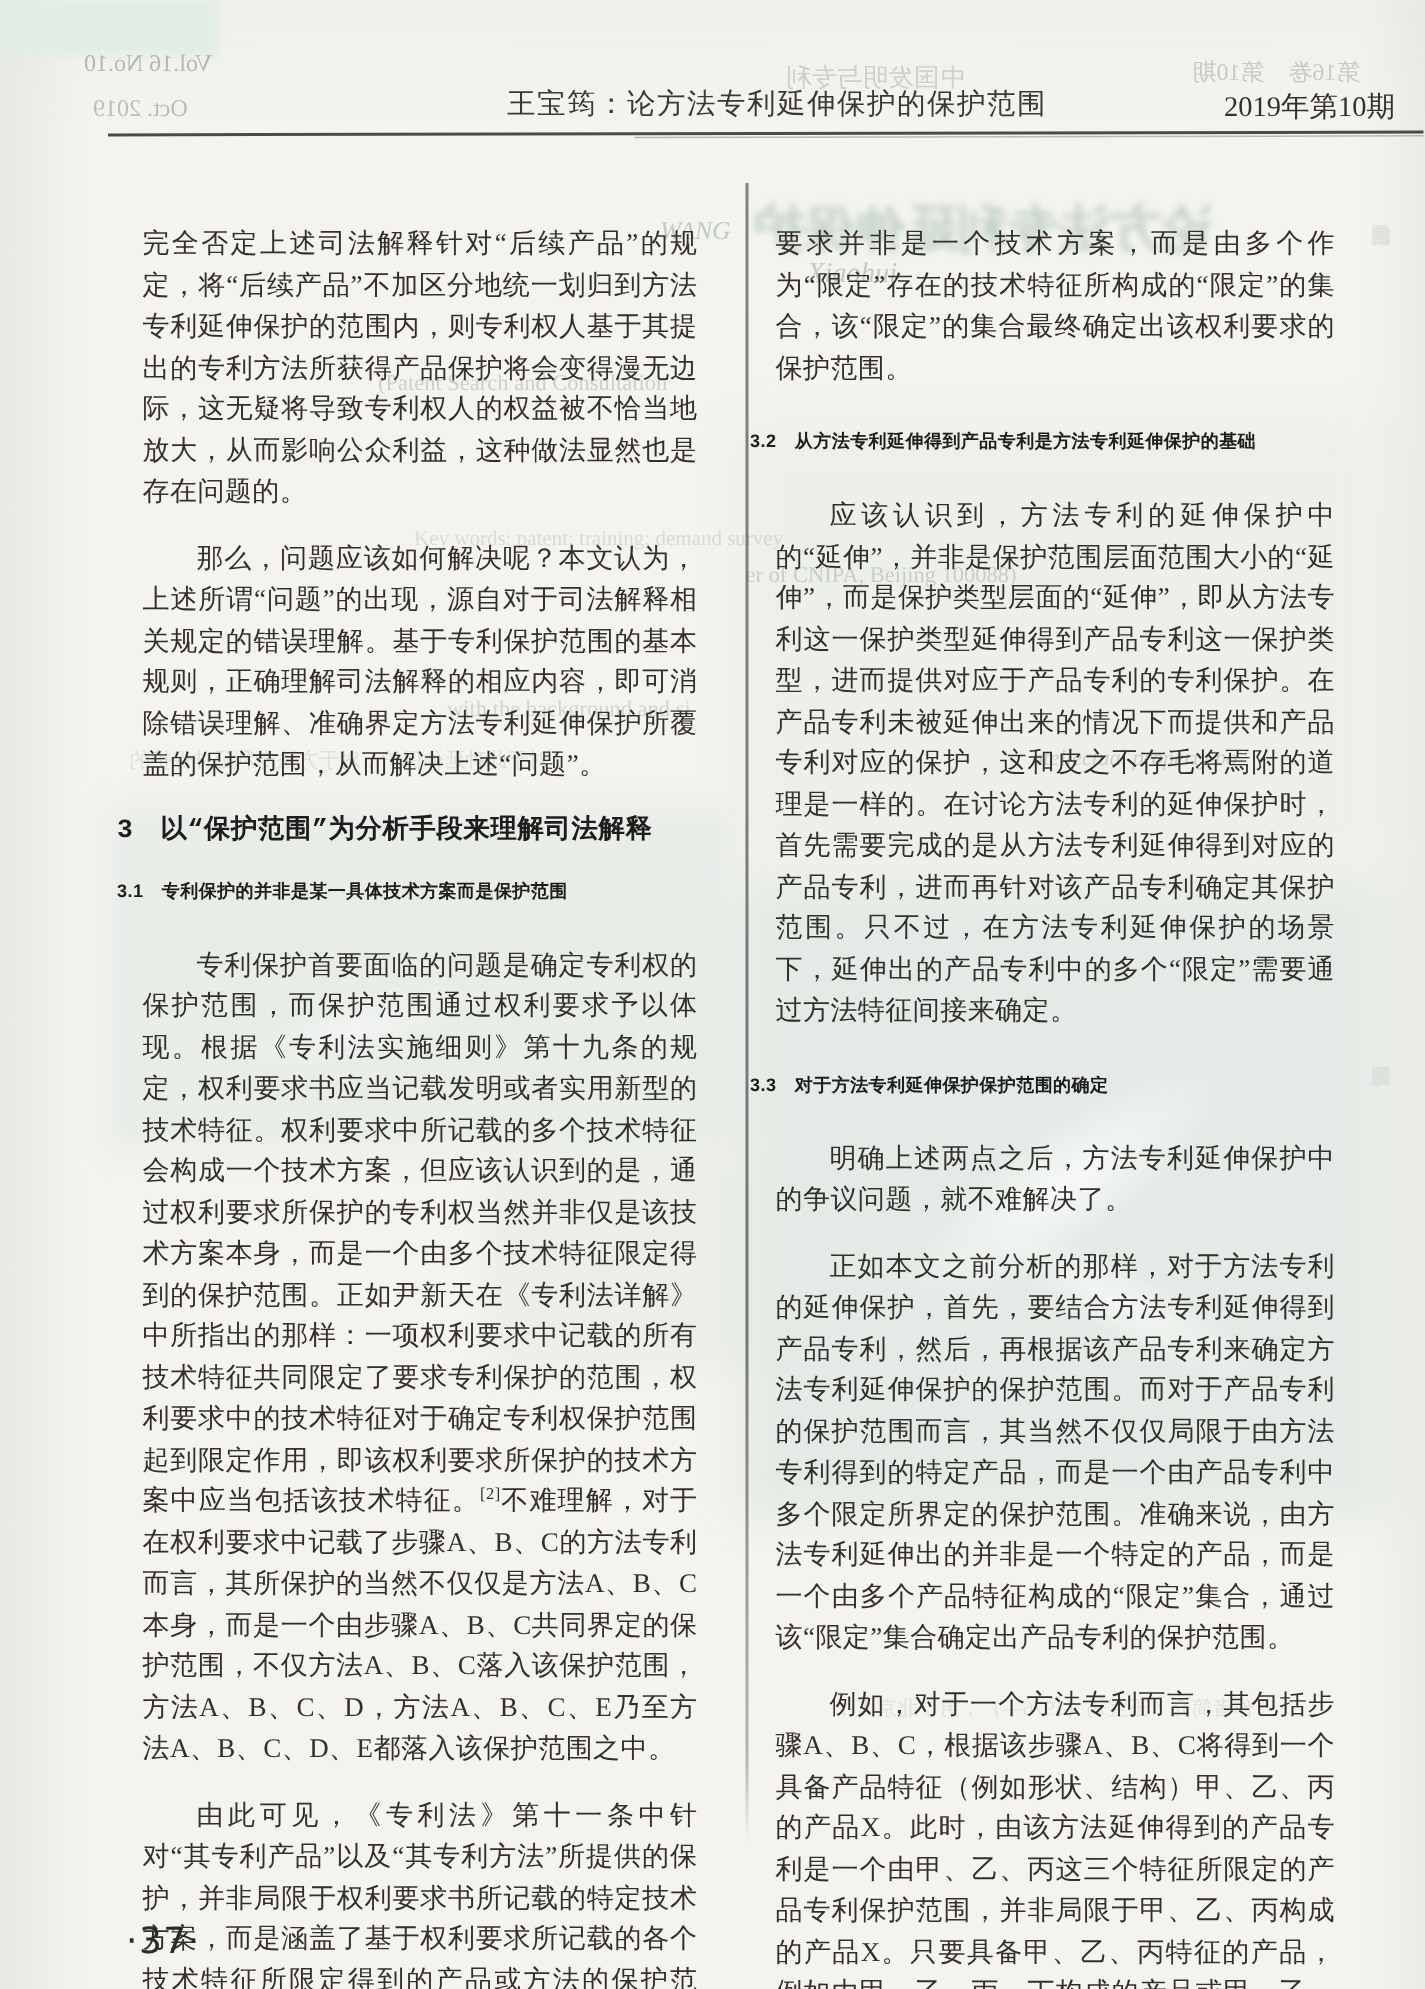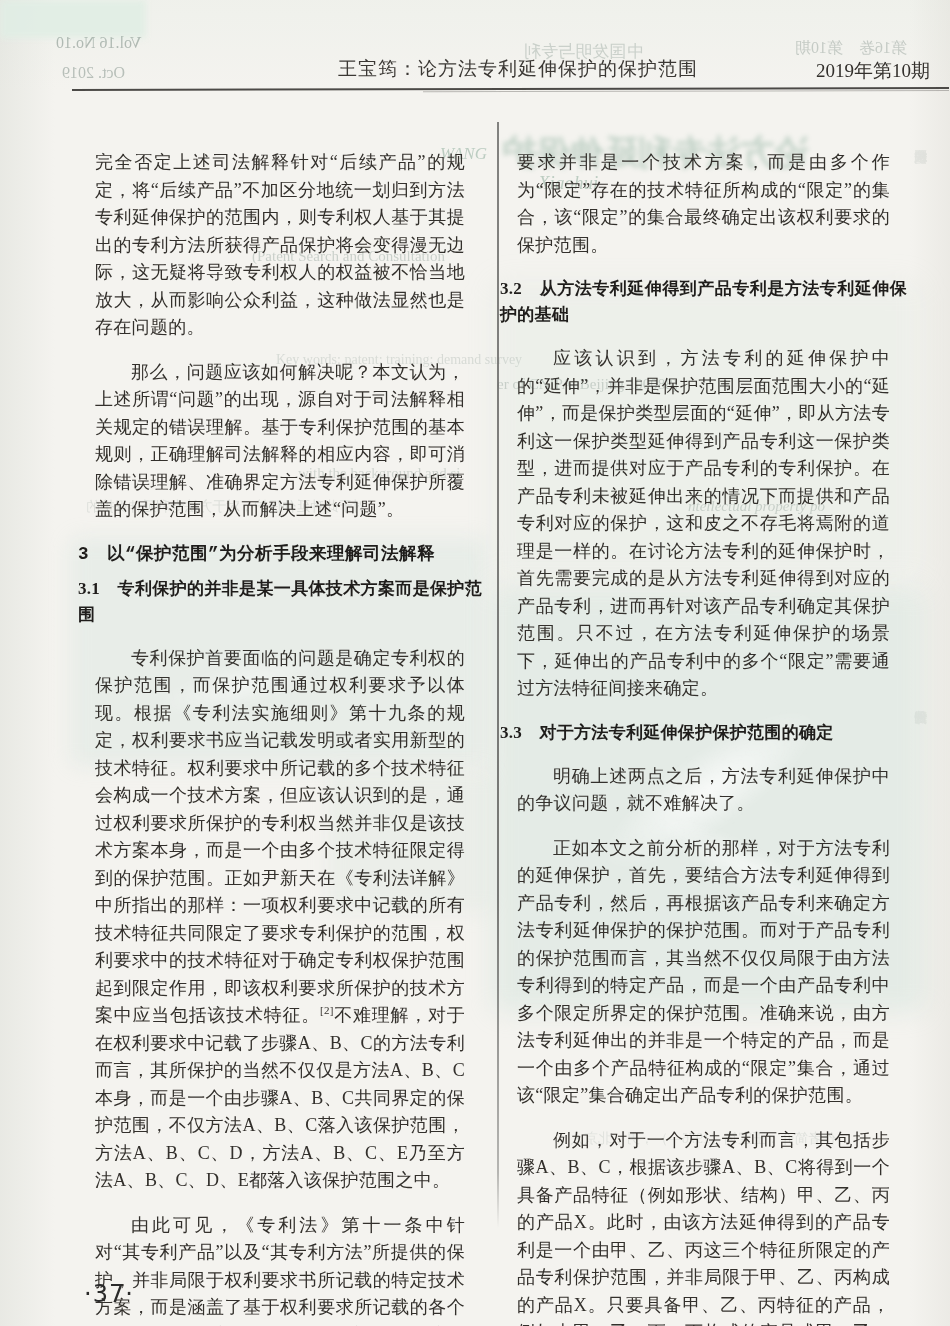--- a/index.html
+++ b/index.html
@@ -41,22 +41,22 @@
 
   .column{position:absolute;top:132px;font-size:18px;line-height:27.5px;color:#33302c;
           text-align:justify;letter-spacing:.3px;}
   .col-left{left:78px;width:404px;}
   .col-right{left:500px;width:407px;}
   .block{margin:17px;}
   .paragraph{text-indent:2em;}
   .paragraph.no-indent{text-indent:0;}
   .heading1{font-family:Liberation Mono, monospace;font-weight:bold;
             font-size:17.5px;line-height:26px;margin:16px 0 9px;text-indent:0;letter-spacing:.5px;color:#1f1d1b;}
-  .heading2{font-family:Liberation Serif, serif;font-weight:bold;
-            font-size:17px;line-height:26px;margin:7px 0 7px;text-indent:0;letter-spacing:.3px;color:#1f1d1b;}
+  .heading2{font-family:Liberation Sans, sans-serif;font-weight:bold;
+            font-size:12px;line-height:37px;margin:7px 0 7px;text-indent:0;letter-spacing:.3px;color:#1f1d1b;}
   sup{font-size:11px;line-height:0;}
 
   .page-number{position:absolute;left:84px;top:1280px;font-family:"DejaVu Sans","Liberation Sans",sans-serif;
                font-size:24px;color:#2a2a2a;letter-spacing:1px;}
 
   .artifact-layer{position:absolute;inset:0;pointer-events:none;}
   .artifact{position:absolute;white-space:nowrap;font-family:"Liberation Serif","DejaVu Serif",serif;}
 </style>
 </head>
 <body>

